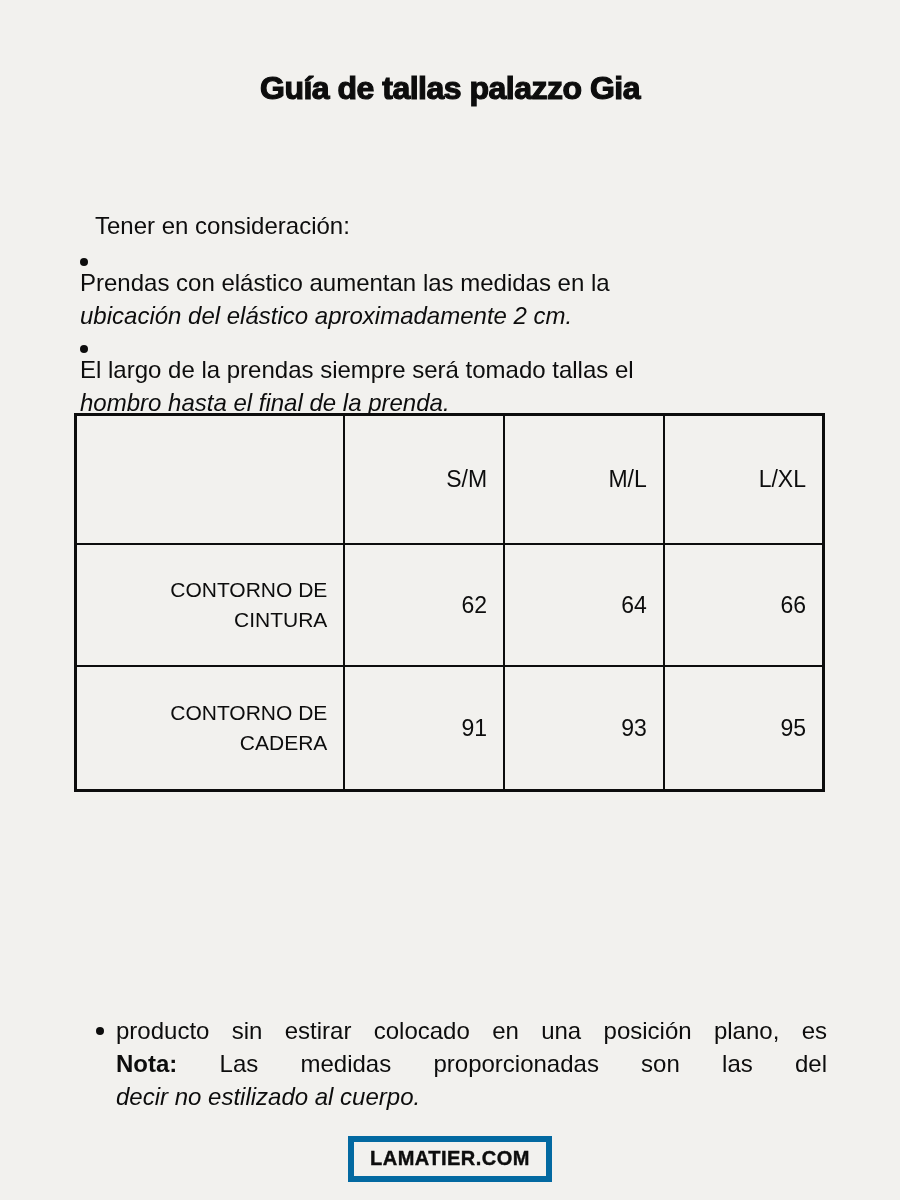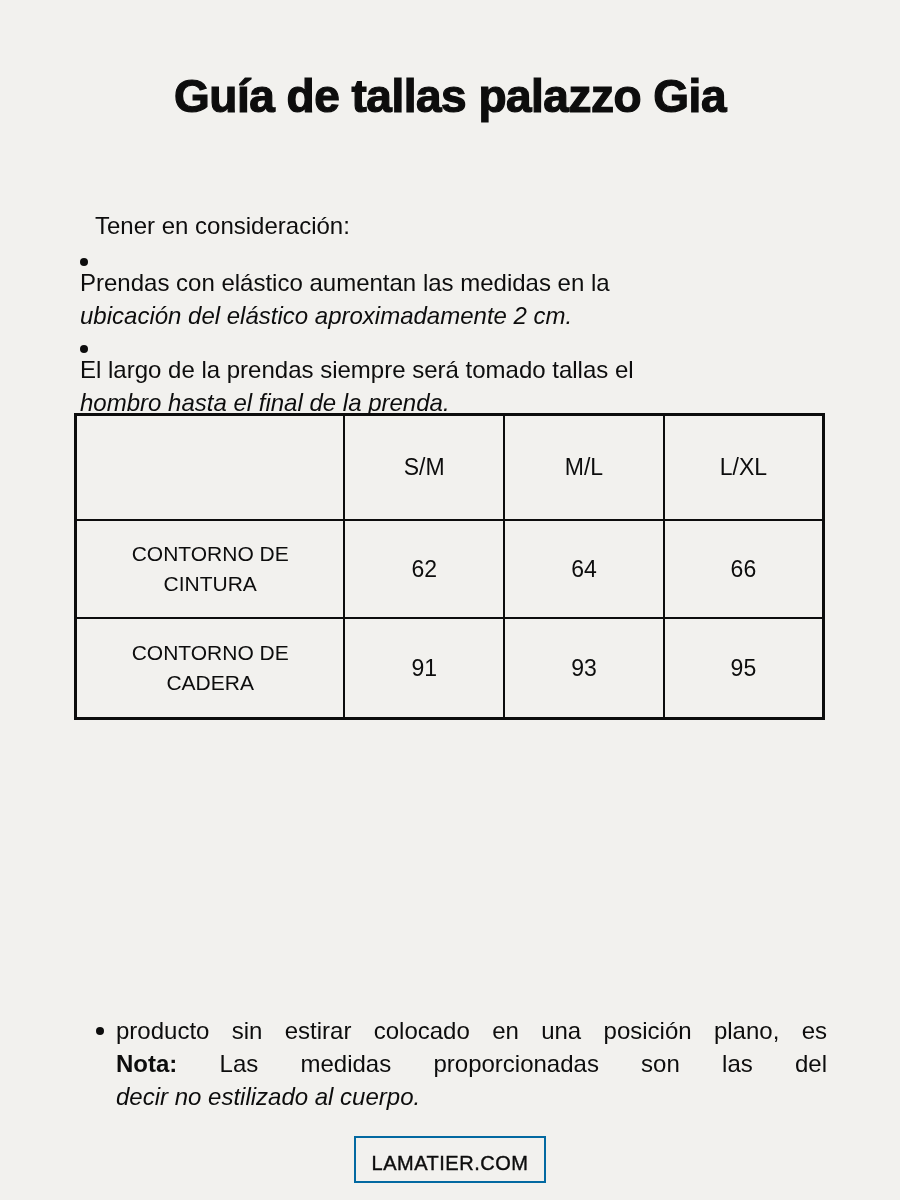--- a/index.html
+++ b/index.html
@@ -13,23 +13,23 @@
     background: #f2f1ee;
     color: #0d0d0d;
     font-family: "Liberation Sans", sans-serif;
     overflow: hidden;
   }
   .title {
     position: absolute;
     top: 50px;
     left: 0;
     right: 0;
-    margin: 16px;
+    margin: 8px;
     text-align: center;
-    font-size: 46px;
+    font-size: 32px;
     line-height: 60px;
     font-weight: bold;
     letter-spacing: -0.5px;
     -webkit-text-stroke: 1.2px #0d0d0d;
   }
   .considerations {
     position: absolute;
     left: 80px;
     top: 201px;
     width: 730px;
@@ -70,23 +70,23 @@
     position: absolute;
     left: 74px;
     top: 413px;
     width: 751px;
     border-collapse: collapse;
     table-layout: fixed;
     border: 3px solid #0d0d0d;
   }
   .size-table th, .size-table td {
     border: 2.5px solid #0d0d0d;
-    text-align: center;
+    text-align: right;
     vertical-align: middle;
-    padding: 4px;
+    padding: 16px;
     font-weight: normal;
   }
   .size-table .col-label { width: 266px; }
   .size-table .col-size  { width: 158px; }
   .size-table th { font-size: 23px; height: 95px; }
   .size-table td { font-size: 23px; }
   .size-table .row-1 td { height: 94px; }
   .size-table .row-2 td { height: 88px; }
   .size-table .row-3 td { height: 90px; }
   .size-table .label-cell { font-size: 21px; line-height: 30px; }
@@ -108,24 +108,24 @@
   .note b { font-weight: bold; }
   .footer {
     position: absolute;
     left: 0;
     right: 0;
     top: 1136px;
     text-align: center;
   }
   .brand-box {
     display: inline-block;
-    border: 2px solid #0369a1;
-    padding: 14px 16px 6px 16px;
+    border: 6px solid #0369a1;
+    padding: 5px 16px 6px 16px;
     font-size: 20px;
-    font-weight: normal;
+    font-weight: bold;
     letter-spacing: 0.5px;
     -webkit-text-stroke: 0.4px #0d0d0d;
   }
 </style>
 </head>
 <body>
 
 <div class="page">
 
   <h1 class="title">Guía de tallas palazzo Gia</h1>

